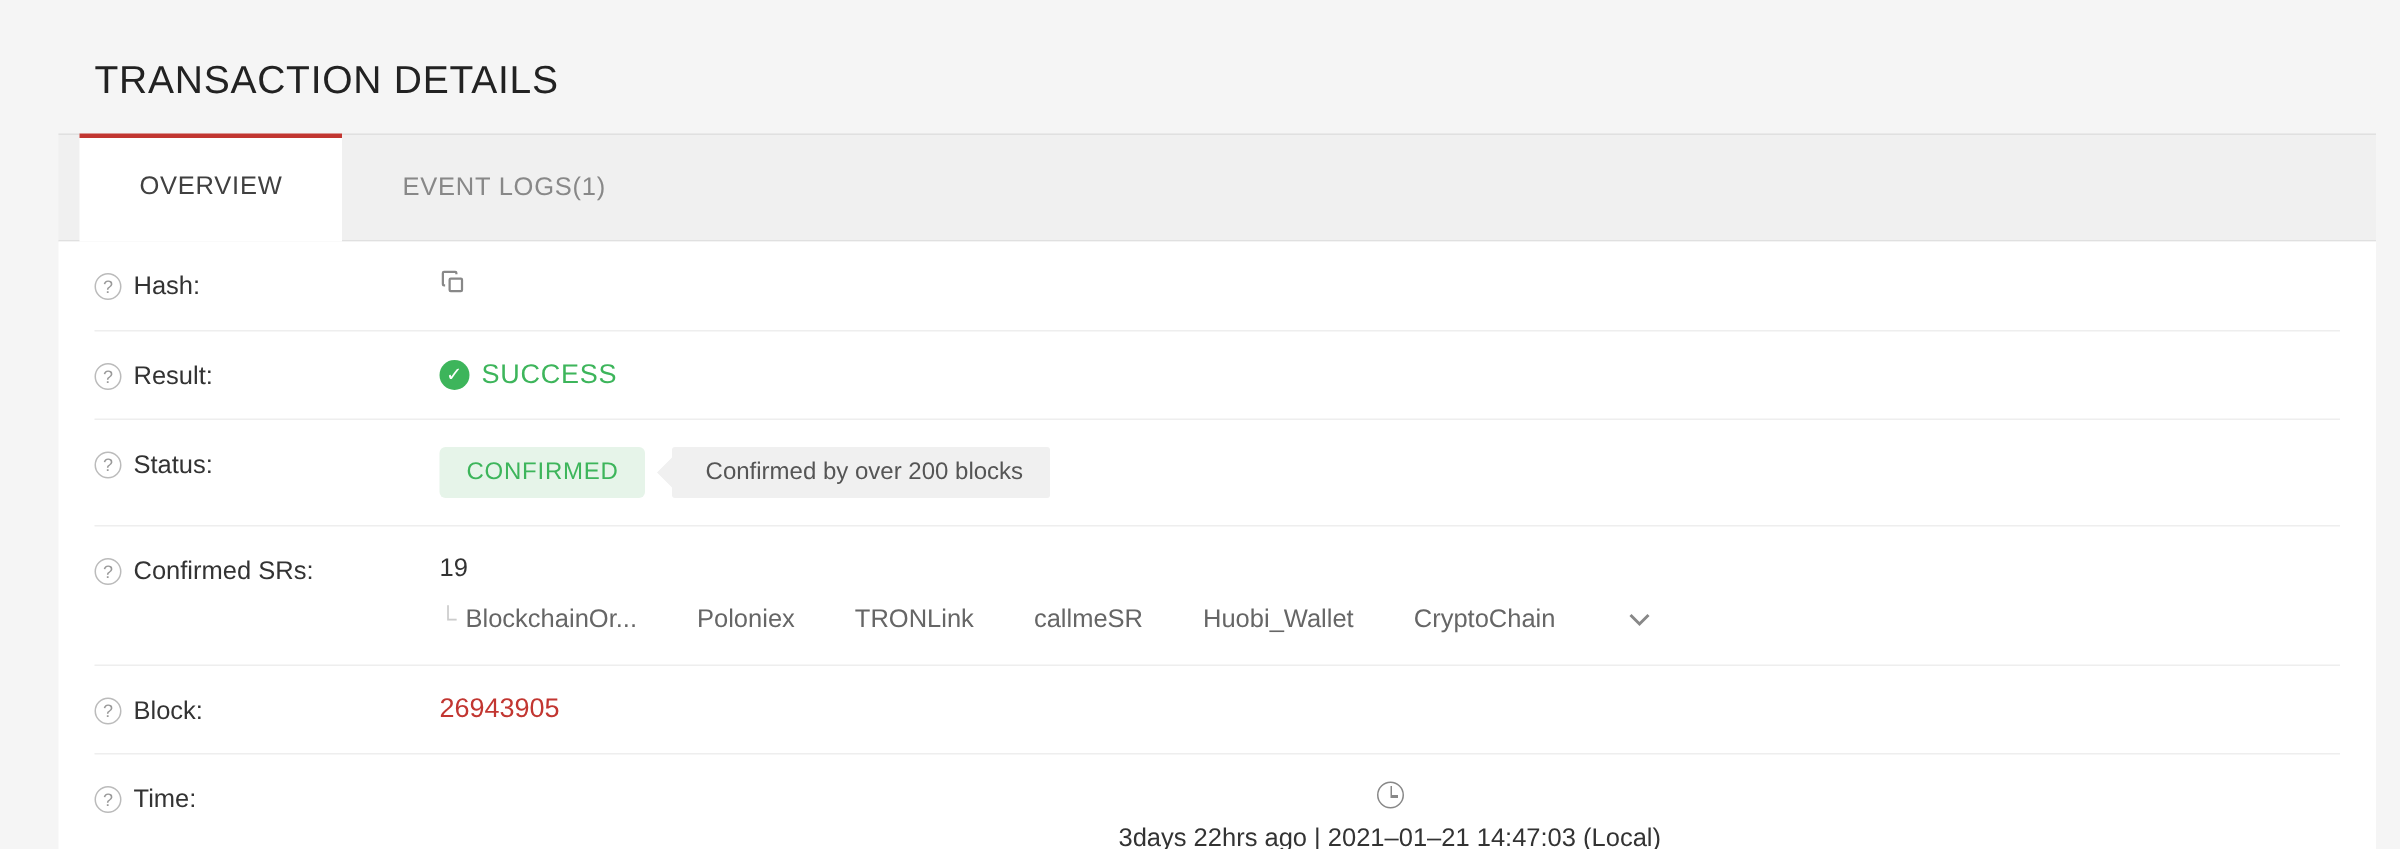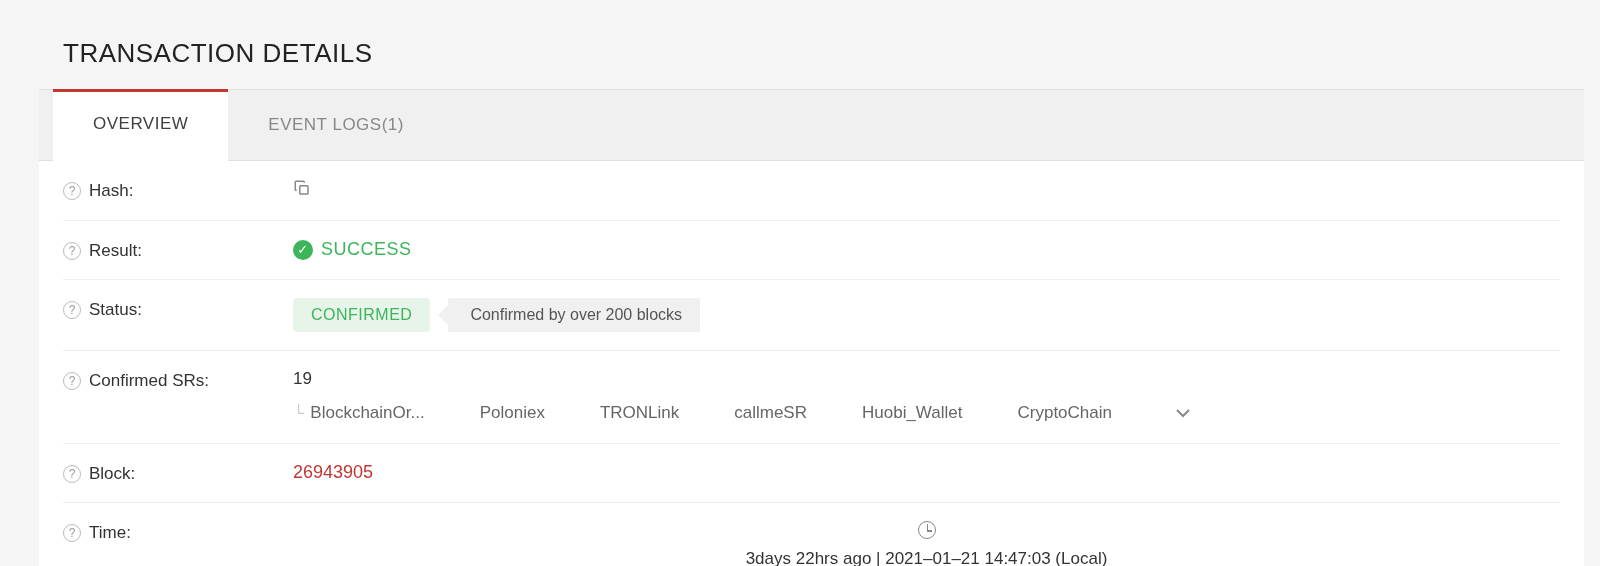--- a/index.html
+++ b/index.html
@@ -156,21 +156,21 @@
       border-top: 10px solid transparent;
       border-bottom: 10px solid transparent;
       border-right: 10px solid #f0f0f0;
     }
     .srs-val .count {
       margin-bottom: 12px;
     }
     .srs-list {
       display: flex;
       align-items: center;
-      gap: 55px;
+      gap: 40px;
       color: #666;
       font-size: 17px;
     }
     .srs-prefix {
       color: #ccc;
       margin-right: 6px;
       font-size: 16px;
     }
     .chevron {
       color: #888;

